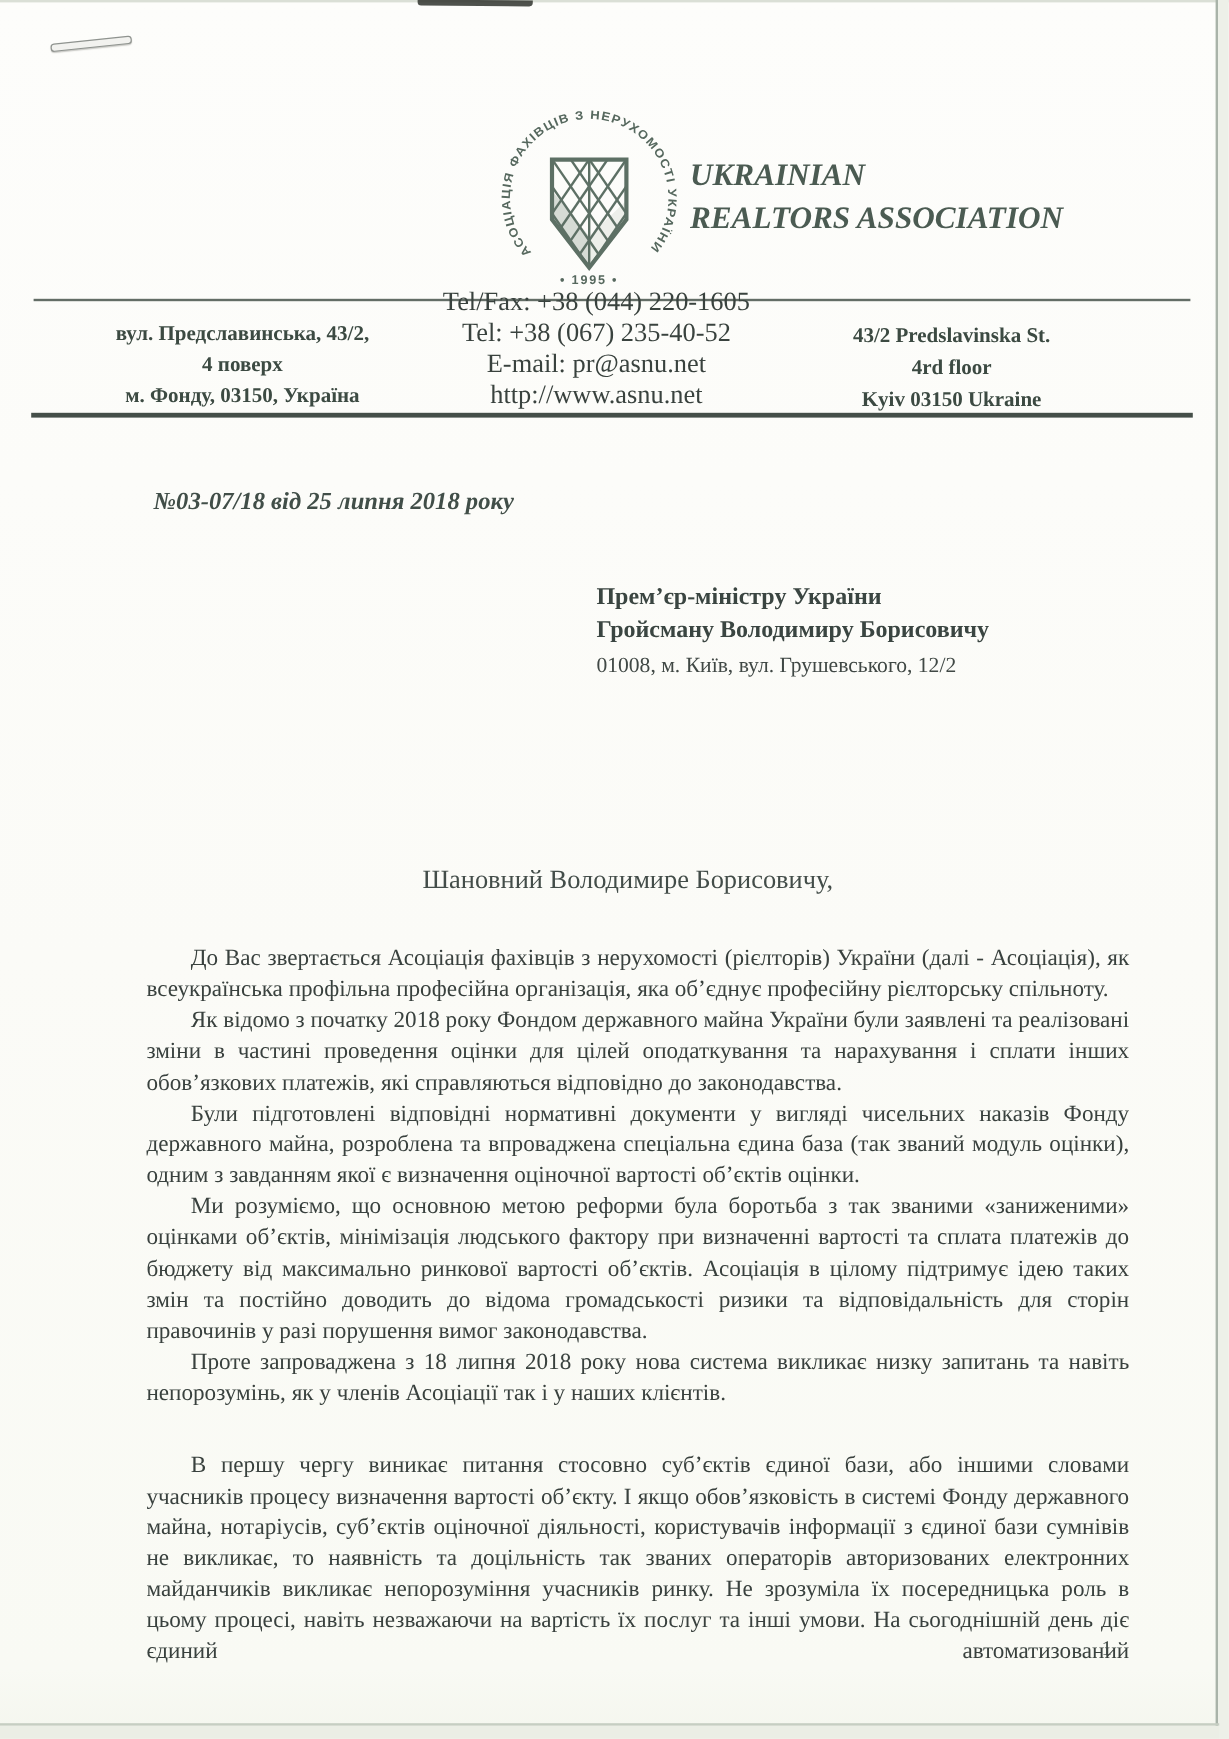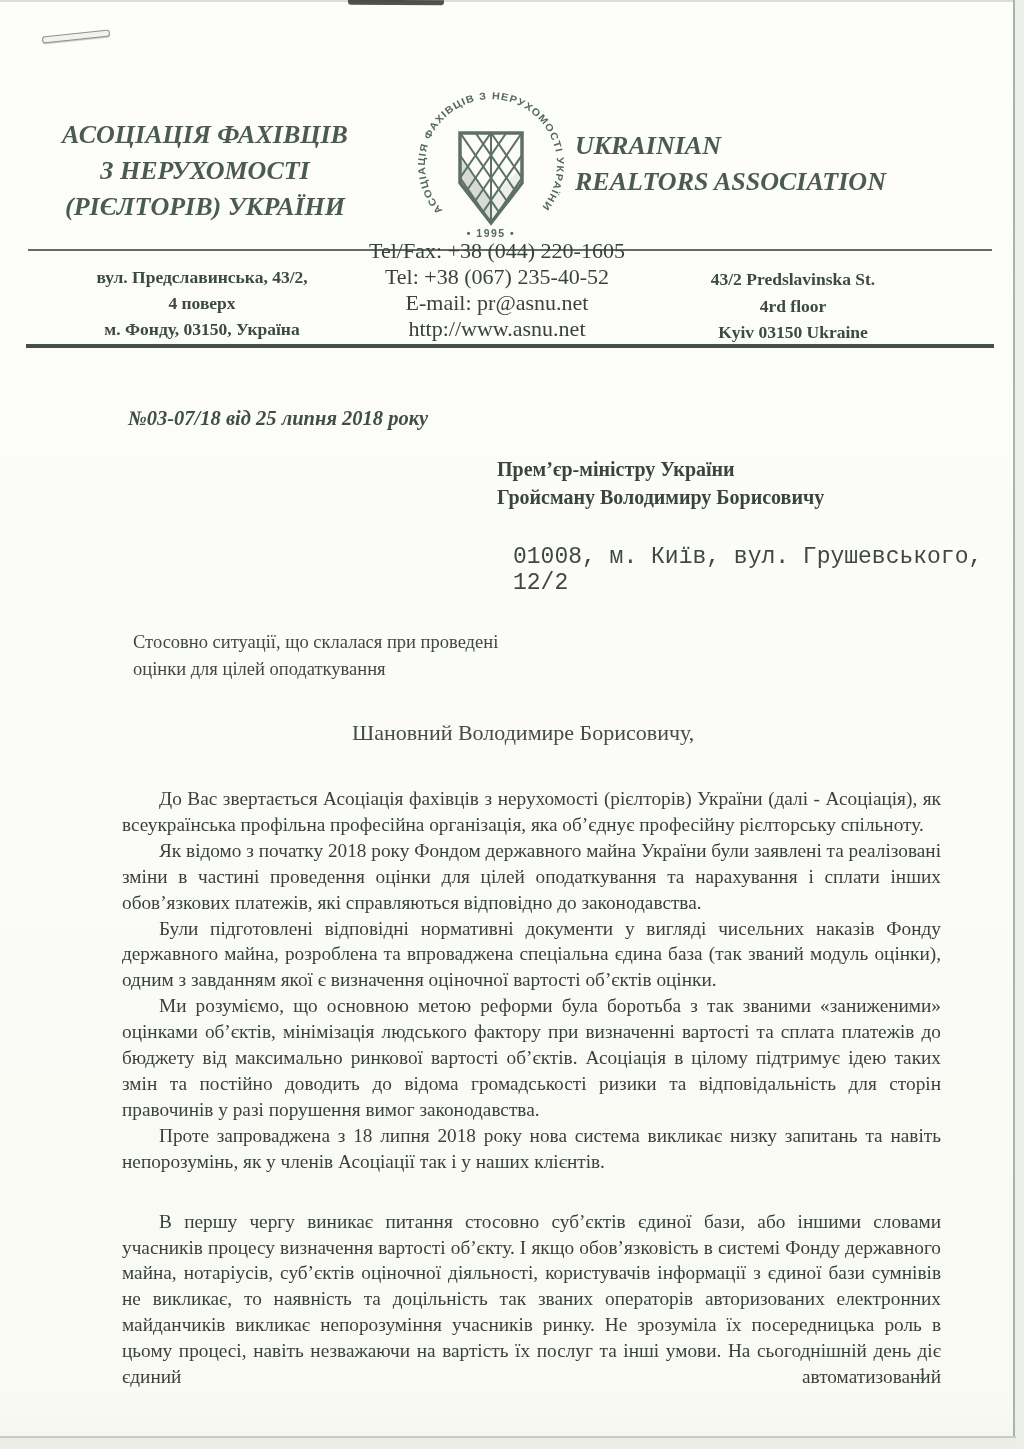--- a/index.html
+++ b/index.html
@@ -25,22 +25,22 @@
   .logo{position:absolute;left:408px;top:83px;}
   .rule-thin{position:absolute;left:28px;top:249px;width:964px;height:2px;background:#636d66;}
   .rule-thick{position:absolute;left:26px;top:344px;width:968px;height:4px;background:#454f49;}
   .contact{position:absolute;text-align:center;color:#3c4a42;}
   .contact div{white-space:nowrap;}
   .contact-uk{left:52px;top:264px;width:300px;font-weight:bold;font-size:17.5px;line-height:26px;text-align:center;}
   .contact-tel{left:352px;top:238px;width:290px;font-size:22px;line-height:26px;color:#39423e;}
   .contact-en{left:648px;top:266px;width:290px;font-weight:bold;font-size:17.5px;line-height:26.5px;}
   
   .ref{position:absolute;left:128px;top:397px;font-weight:bold;font-style:italic;font-size:20.5px;color:#414e48;margin-top:10px;}
-  .addr-name{position:absolute;left:497px;top:456px;font-weight:bold;font-size:20px;line-height:27.5px;color:#3a4541;}
-  .addr-street{position:absolute;left:513px;top:544px;font-size:23px;color:#404845;font-family:Liberation Mono, monospace;}
+  .addr-name{position:absolute;left:497px;top:484px;font-weight:bold;font-size:20px;line-height:27.5px;color:#3a4541;}
+  .addr-street{position:absolute;left:497px;top:544px;font-size:18px;color:#404845;}
   .subject{position:absolute;left:133px;top:629px;font-size:18.5px;line-height:27px;color:#414946;}
   .salutation{position:absolute;left:352px;top:720px;font-size:22px;color:#434d49;}
   .body-text{position:absolute;left:122px;top:786px;width:819px;font-size:19.3px;line-height:25.9px;
              text-align:justify;color:#39413e;}
   .body-text p{margin:0;text-indent:37px;font-family:Liberation Serif, serif;}
   .body-text p.cont{text-align-last:justify;margin-top:34px;}
   .page-number{position:absolute;left:918px;top:1363px;font-size:17.5px;color:#3e4743;}
 </style>
 </head>
 <body>
@@ -48,25 +48,20 @@
 <div class="page">
 
   <div class="top-edge"></div>
   <div class="top-blot"></div>
   <div class="staple"></div>
   <div class="edge-right-strip"></div>
   <div class="edge-right-line"></div>
   <div class="edge-bottom-strip"></div>
   <div class="edge-bottom-line"></div>
 
-  <div class="org-uk">
-    <div>АСОЦІАЦІЯ ФАХІВЦІВ</div>
-    <div>З НЕРУХОМОСТІ</div>
-    <div>(РІЄЛТОРІВ) УКРАЇНИ</div>
-  </div>
 
   <svg class="logo" width="166" height="172" viewBox="0 0 166 172">
     <defs>
       <path id="arcPath" d="M 36.3,128.7 A 66,66 0 1 1 129.7,128.7" fill="none"></path>
       <clipPath id="shieldClip">
         <polygon points="52,50 114,50 114,100 83,140 52,100"></polygon>
       </clipPath>
     </defs>
     <text font-family="Liberation Sans, sans-serif" font-size="10" font-weight="bold" letter-spacing="1" fill="#56685e">
       <textPath href="#arcPath" startOffset="2" textLength="303" lengthAdjust="spacingAndGlyphs">АСОЦІАЦІЯ ФАХІВЦІВ З НЕРУХОМОСТІ УКРАЇНИ</textPath>
@@ -121,24 +116,20 @@
   <div class="rule-thick"></div>
 
   <div class="ref">№03-07/18 від 25 липня 2018 року</div>
 
   <div class="addr-name">
     <div>Прем’єр-міністру України</div>
     <div>Гройсману Володимиру Борисовичу</div>
   </div>
   <div class="addr-street">01008, м. Київ, вул. Грушевського, 12/2</div>
 
-  <div class="subject">
-    <div>Стосовно ситуації, що склалася при проведені</div>
-    <div>оцінки для цілей оподаткування</div>
-  </div>
 
   <div class="salutation">Шановний Володимире Борисовичу,</div>
 
   <div class="body-text">
     <p>До Вас звертається Асоціація фахівців з нерухомості (рієлторів) України (далі - Асоціація), як всеукраїнська профільна професійна організація, яка об’єднує професійну рієлторську спільноту.</p>
     <p>Як відомо з початку 2018 року Фондом державного майна України були заявлені та реалізовані зміни в частині проведення оцінки для цілей оподаткування та нарахування і сплати інших обов’язкових платежів, які справляються відповідно до законодавства.</p>
     <p>Були підготовлені відповідні нормативні документи у вигляді чисельних наказів Фонду державного майна, розроблена та впроваджена спеціальна єдина база (так званий модуль оцінки), одним з завданням якої є визначення оціночної вартості об’єктів оцінки.</p>
     <p>Ми розуміємо, що основною метою реформи була боротьба з так званими «заниженими» оцінками об’єктів, мінімізація людського фактору при визначенні вартості та сплата платежів до бюджету від максимально ринкової вартості об’єктів. Асоціація в цілому підтримує ідею таких змін та постійно доводить до відома громадськості ризики та відповідальність для сторін правочинів у разі порушення вимог законодавства.</p>
     <p>Проте запроваджена з 18 липня 2018 року нова система викликає низку запитань та навіть непорозумінь, як у членів Асоціації так і у наших клієнтів.</p>
     <p class="cont">В першу чергу виникає питання стосовно суб’єктів єдиної бази, або іншими словами учасників процесу визначення вартості об’єкту. І якщо обов’язковість в системі Фонду державного майна, нотаріусів, суб’єктів оціночної діяльності, користувачів інформації з єдиної бази сумнівів не викликає, то наявність та доцільність так званих операторів авторизованих електронних майданчиків викликає непорозуміння учасників ринку. Не зрозуміла їх посередницька роль в цьому процесі, навіть незважаючи на вартість їх послуг та інші умови. На сьогоднішній день діє єдиний автоматизований</p>

